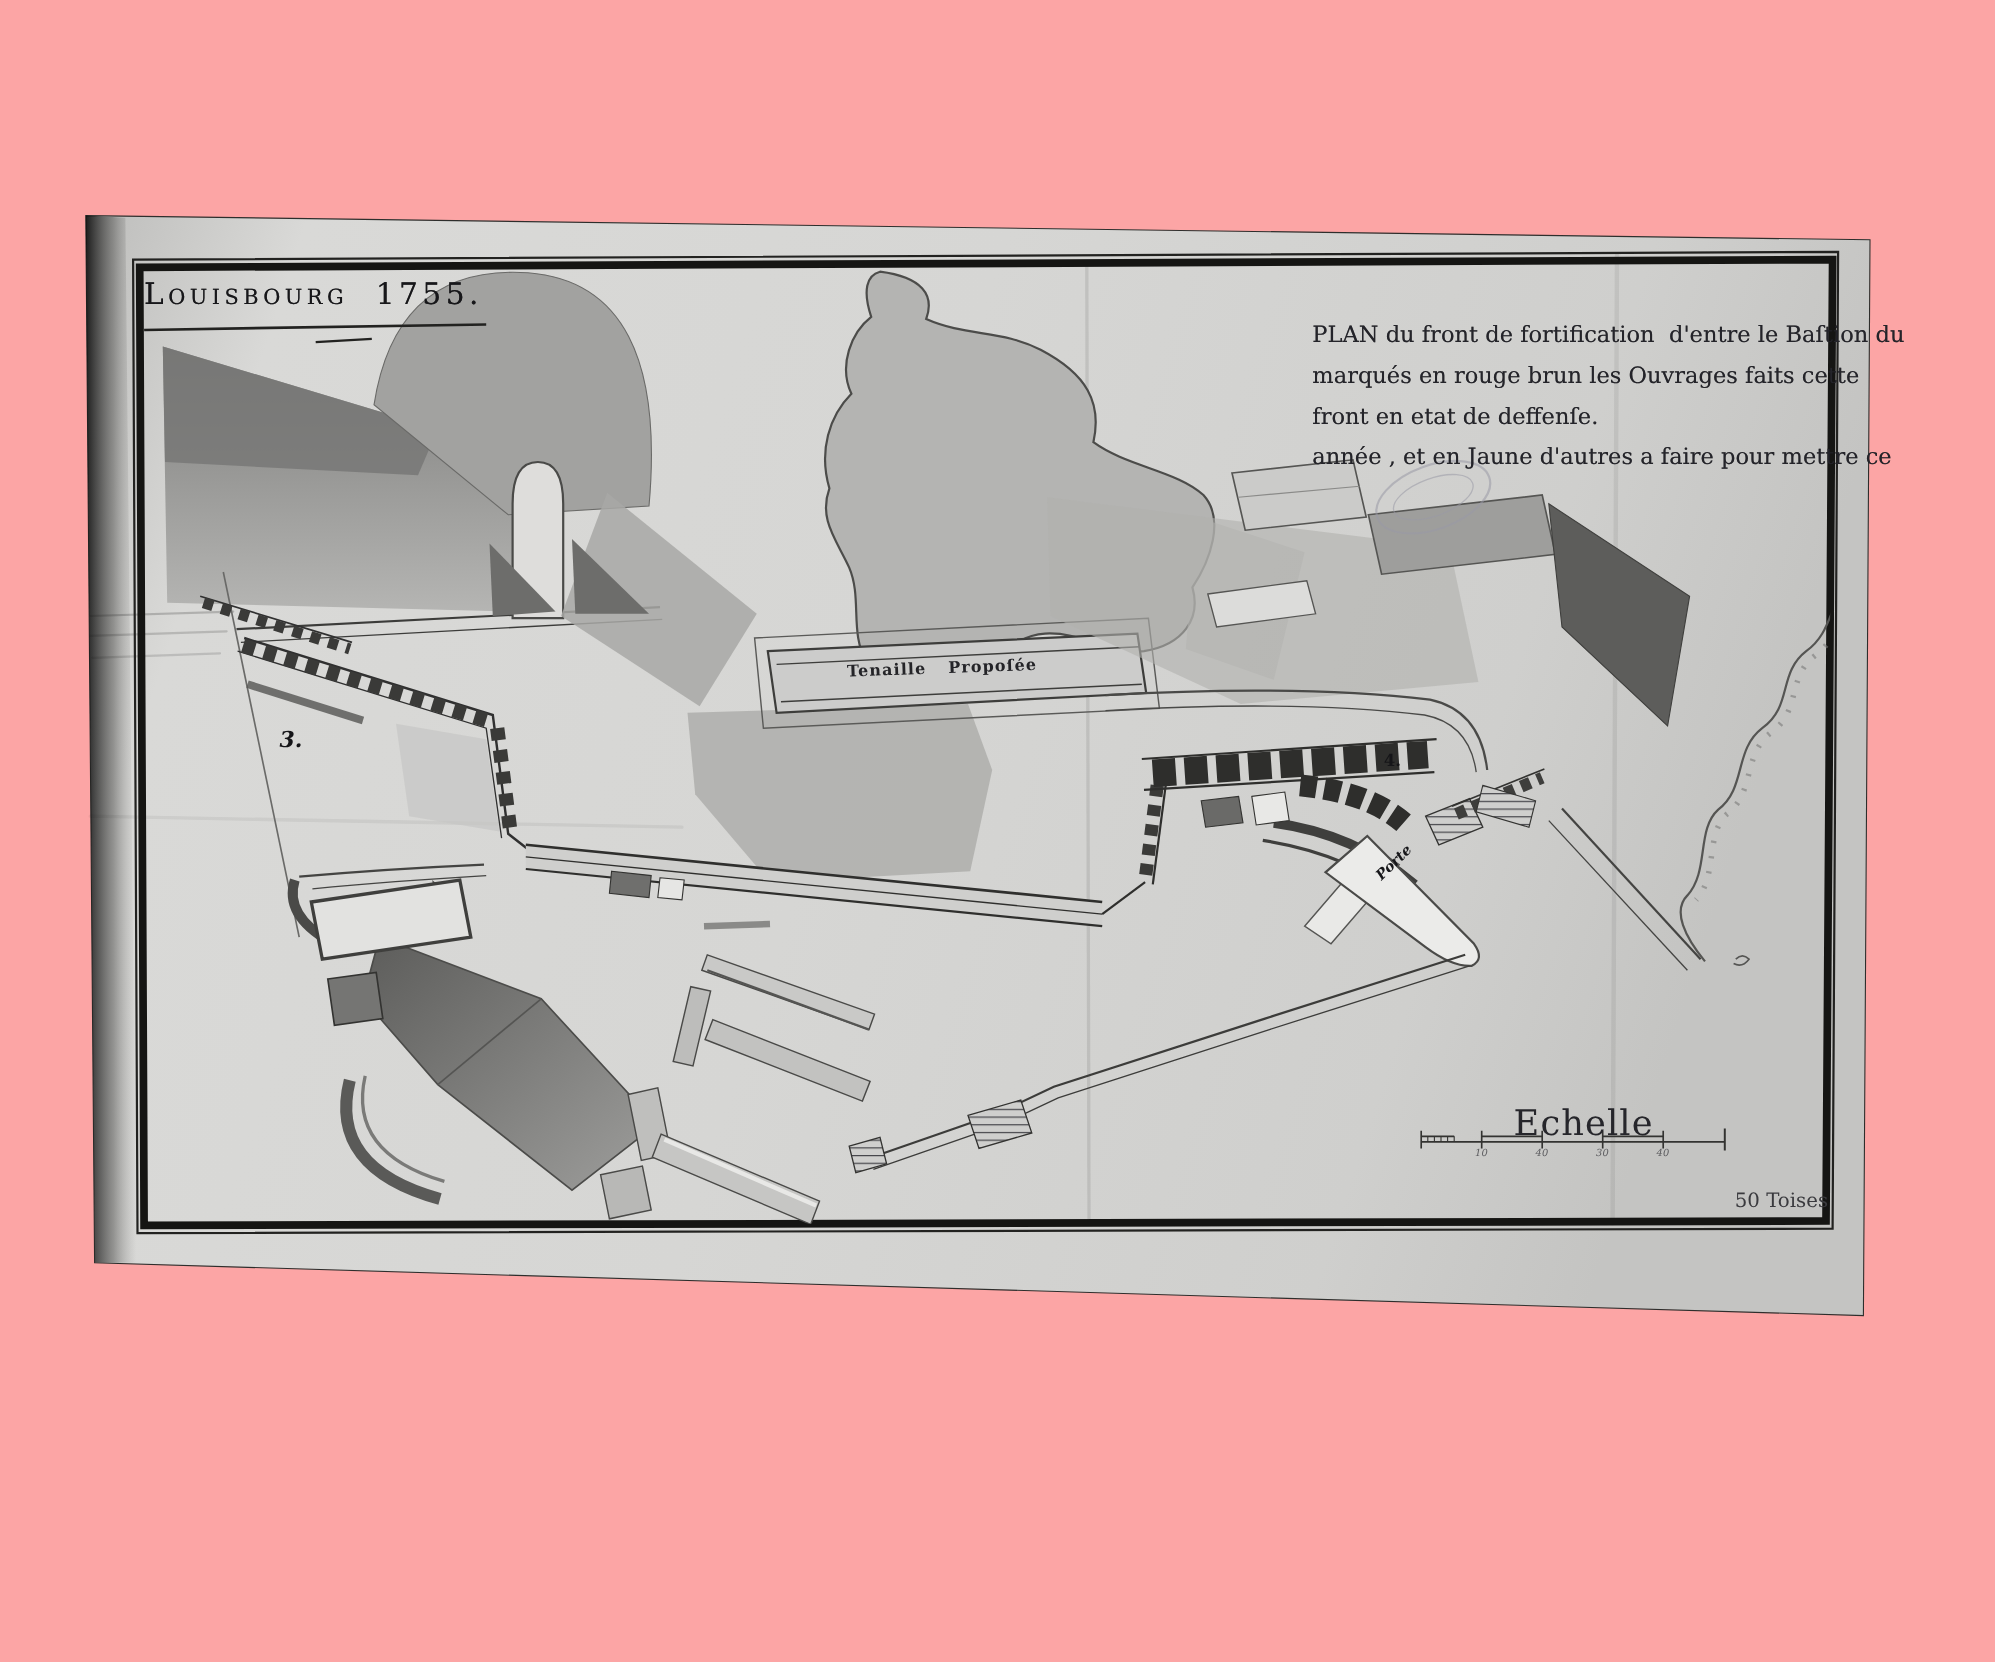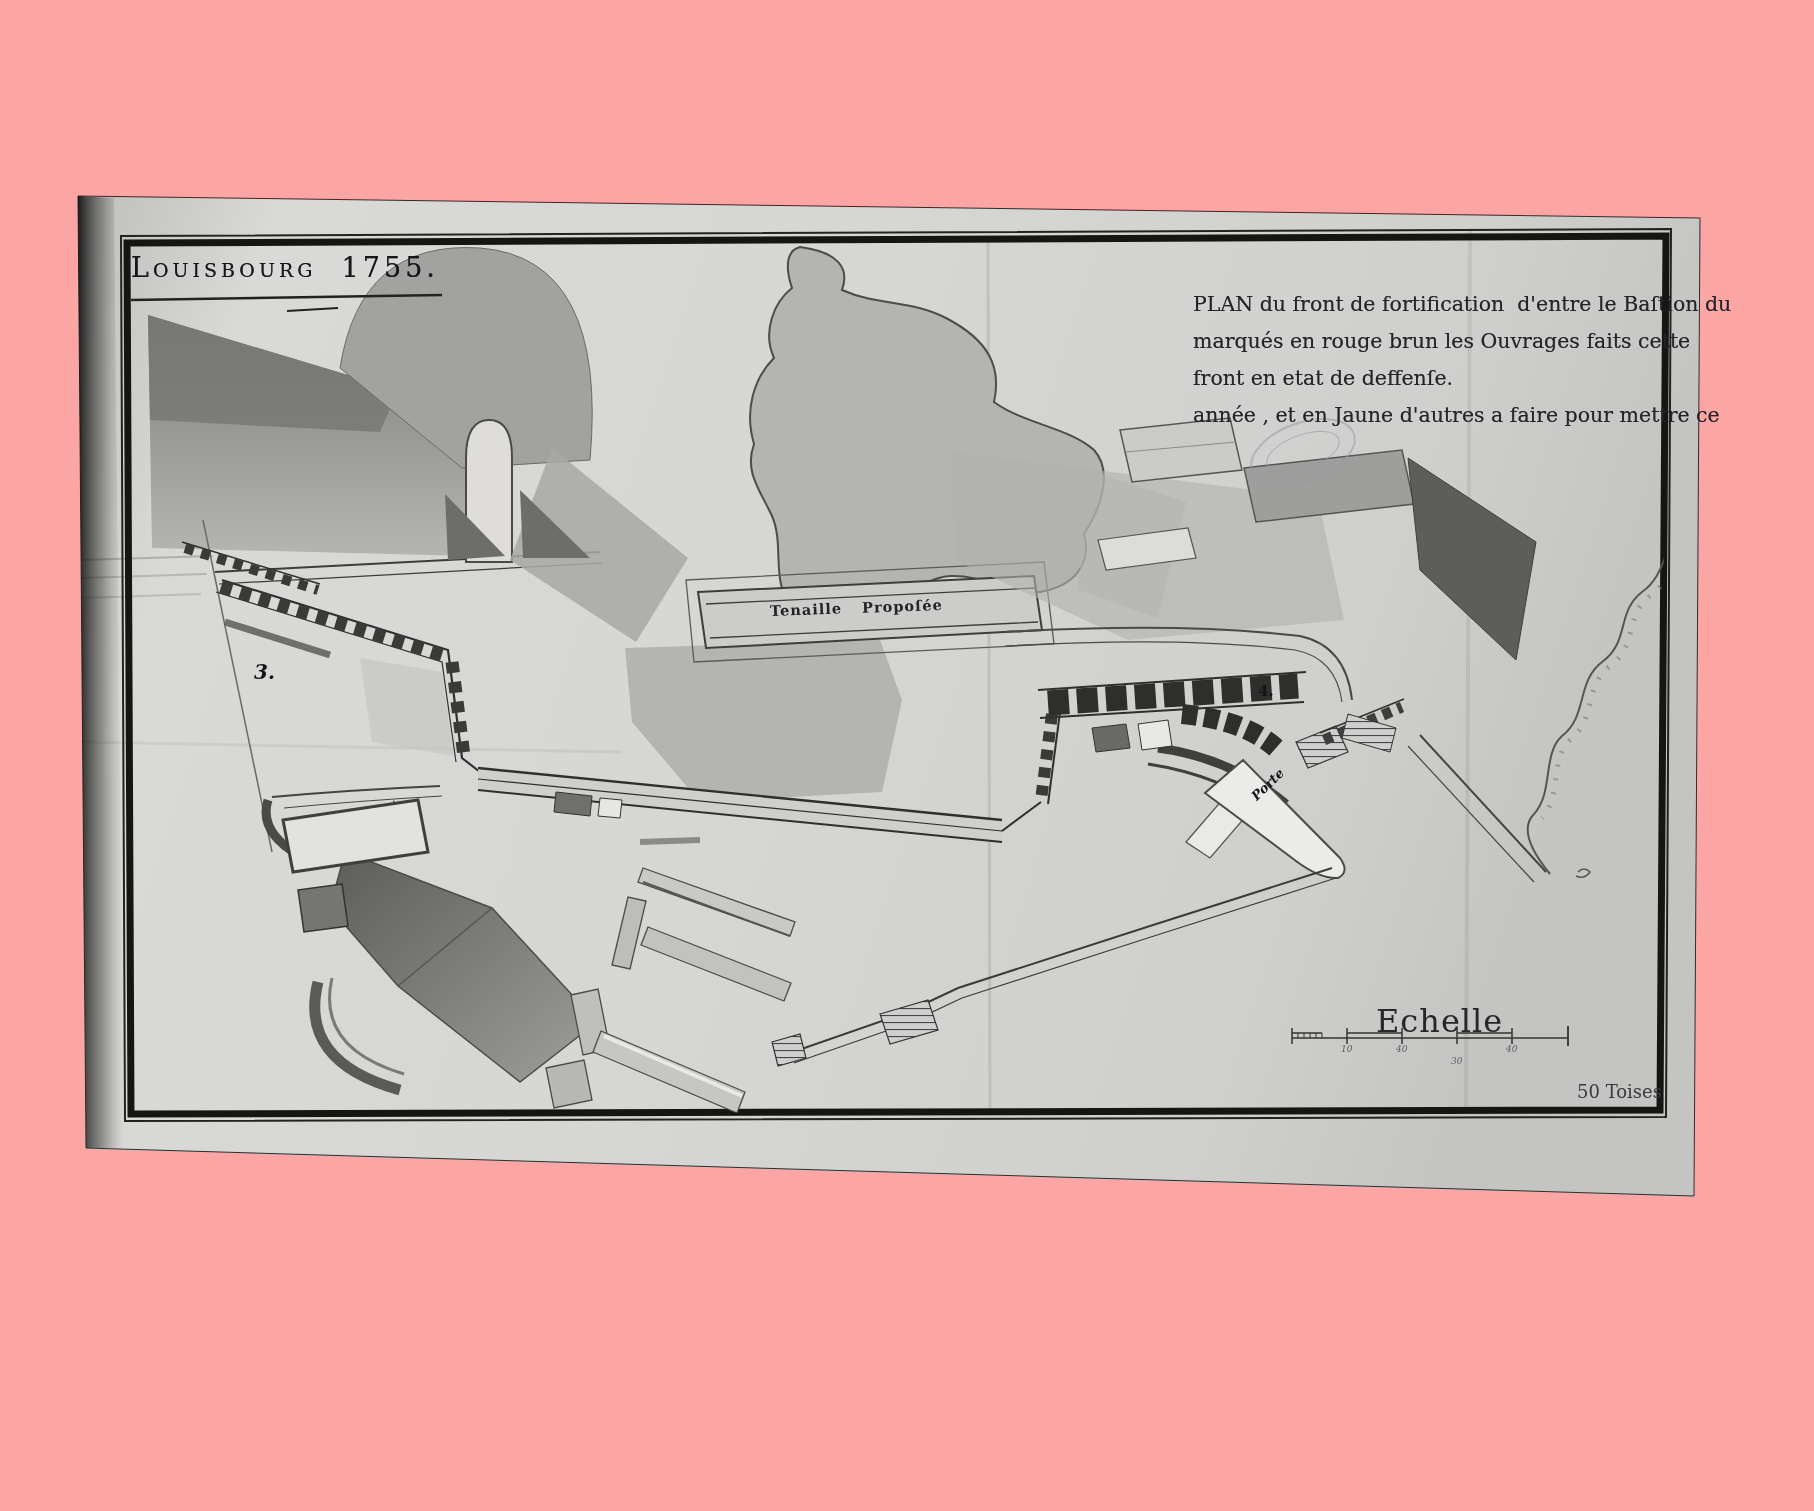--- a/index.html
+++ b/index.html
@@ -14,21 +14,21 @@
   .cartouche .ln{white-space:pre;}
   .tenaille-label{left:770px;top:599px;font-size:14.5px;font-weight:bold;letter-spacing:1px;
                   word-spacing:14px;transform:rotate(-2deg);color:#242428;}
   .porte-label{left:1248px;top:777px;font-size:13px;font-weight:bold;font-style:italic;
                transform:rotate(-44deg);color:#17171a;}
   .num-3{left:254px;top:660px;font-size:20px;font-weight:bold;font-style:italic;color:#151518;}
   .num-4{left:1258px;top:682px;font-size:15px;font-weight:bold;color:#151518;}
   .echelle-title{left:1376px;top:1002px;font-size:32px;letter-spacing:1px;color:#26262b;}
   .tick{position:absolute;font-size:9px;font-style:italic;color:#4c4c50;opacity:.85;}
   .t10{left:1341px;top:1044px;} .t20{left:1396px;top:1044px;}
-  .t30{left:1451px;top:1044px;margin-top:12px;} .t40{left:1506px;top:1044px;}
+  .t30{left:1451px;top:1044px;} .t40{left:1506px;top:1044px;}
   .toises-label{left:1577px;top:1081px;font-size:18px;color:#3a3a3e;}
 </style>
 </head>
 <body>
 
 <div class="stage">
 
   <svg width="1814" height="1511" viewBox="0 0 1814 1511">
     <defs>
       <linearGradient id="paperGrad" x1="0" y1="0" x2="1" y2="0.2">

